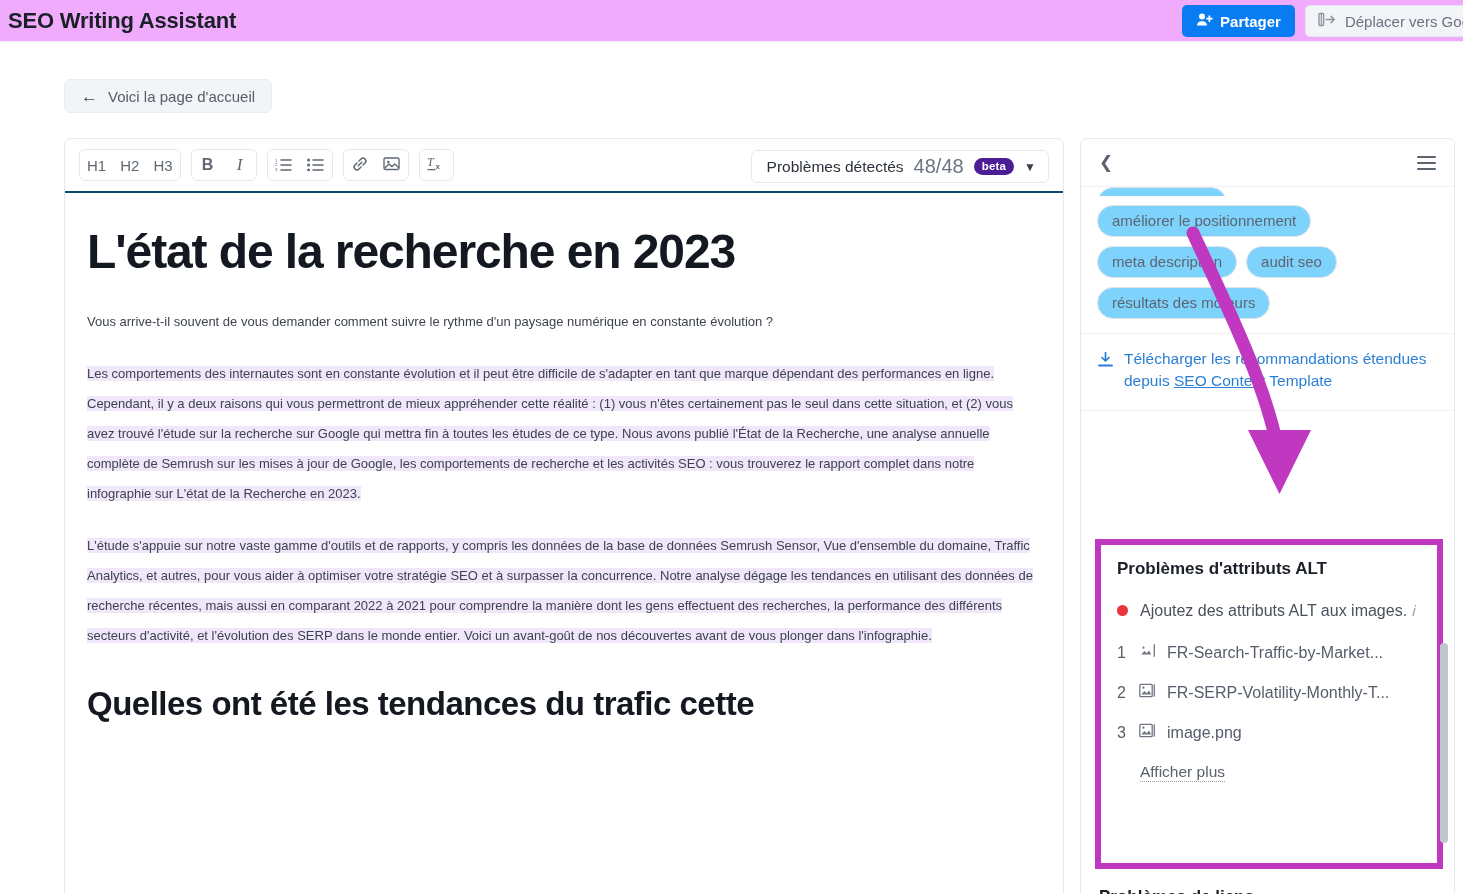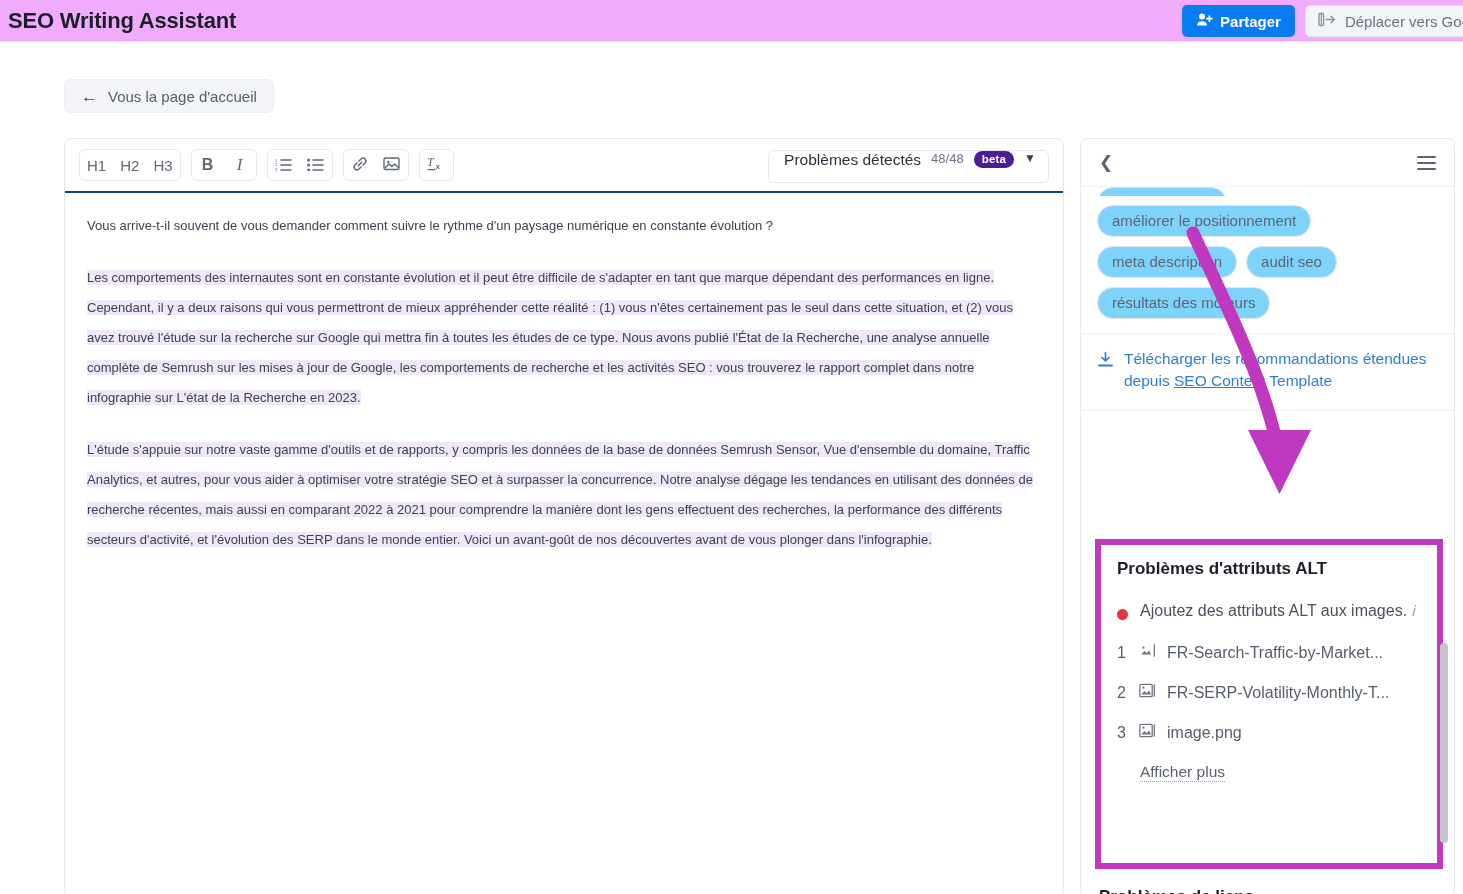--- a/index.html
+++ b/index.html
@@ -93,27 +93,27 @@
     display: flex; align-items: center; justify-content: center;
     min-width: 32px; height: 30px; padding: 0 7px;
     font-size: 15px; color: #606874; cursor: pointer;
     background: transparent; border: none;
     font-family: "Liberation Sans", sans-serif;
   }
   .tbtn b { font-weight: 700; font-size: 16px; }
   .tbtn i { font-style: italic; font-family: "Liberation Serif", serif; font-size: 17px; }
   .issues-pill {
     position: absolute; right: 14px; top: 11px;
-    display: flex; align-items: flex-start; gap: 10px;
+    display: flex; align-items: center; gap: 10px;
     height: 33px; padding: 0 12px 0 15px;
     border: 1px solid #e4e8ee; border-radius: 6px;
     cursor: pointer;
   }
   .issues-label { font-size: 15.5px; color: #2c323c; }
-  .issues-count { font-size: 13px; color: #6c7483; }
+  .issues-count { font-size: 20px; color: #6c7483; }
   .beta-badge {
     background: #4c1d95; color: #fff;
     font-size: 11.5px; font-weight: 700;
     border-radius: 9px; padding: 2px 8px 3px;
     letter-spacing: 0.2px;
   }
   .chev { font-size: 12px; color: #3a414d; }
 
   .doc {
     padding: 18px 22px 0 22px;
@@ -191,21 +191,21 @@
     width: 348px; height: 330px;
     border: 6px solid #bf38bf;
     background: #fff;
     padding: 14px 18px 10px 16px;
   }
   .sec-title {
     font-size: 17px; font-weight: 700; color: #1b1f28;
     margin: 0 0 20px 0;
   }
   .issue-line {
-    display: flex; gap: 12px; align-items: center;
+    display: flex; gap: 12px; align-items: flex-start;
     margin-bottom: 20px;
   }
   .dot-red {
     width: 11px; height: 11px; border-radius: 50%;
     background: #e8353f; flex: 0 0 auto; margin-top: 6px;
   }
   .issue-text { font-size: 16px; line-height: 24px; color: #4a505c; }
   .info-i {
     font-family: "Liberation Serif", serif; font-style: italic;
     font-size: 15px; color: #9aa1ad; margin-left: 4px;
@@ -272,21 +272,21 @@
       </span>
       <span>Déplacer vers Google D</span>
     </button>
   </div>
 </div>
 
 <div class="page">
 
   <button class="back-btn">
     <span class="back-arrow">←</span>
-    <span>Vous la page d'accueil</span>
+    <span>Voici la page d'accueil</span>
   </button>
 
   <div class="editor">
 
     <div class="toolbar">
       <div class="tgroup">
         <button class="tbtn">
           <span>H1</span>
         </button>
         <button class="tbtn">
@@ -362,23 +362,25 @@
 
       <div class="issues-pill">
         <span class="issues-label">Problèmes détectés</span>
         <span class="issues-count">48/48</span>
         <span class="beta-badge">beta</span>
         <span class="chev">▼</span>
       </div>
     </div>
 
     <div class="doc">
+      <h1>L'état de la recherche en 2023</h1>
       <p>Vous arrive-t-il souvent de vous demander comment suivre le rythme d'un paysage numérique en constante évolution ?</p>
       <p class="hl"><span class="seg">Les comportements des internautes sont en constante évolution et il peut être difficile de s'adapter en tant que marque dépendant des performances en ligne. Cependant, il y a deux raisons qui vous permettront de mieux appréhender cette réalité : (1) vous n'êtes certainement pas le seul dans cette situation, et (2) vous avez trouvé l'étude sur la recherche sur Google qui mettra fin à toutes les études de ce type. Nous avons publié l'État de la Recherche, une analyse annuelle complète de Semrush sur les mises à jour de Google, les comportements de recherche et les activités SEO : vous trouverez le rapport complet dans notre infographie sur L'état de la Recherche en 2023.</span></p>
       <p class="hl"><span class="seg">L'étude s'appuie sur notre vaste gamme d'outils et de rapports, y compris les données de la base de données Semrush Sensor, Vue d'ensemble du domaine, Traffic Analytics, et autres, pour vous aider à optimiser votre stratégie SEO et à surpasser la concurrence. Notre analyse dégage les tendances en utilisant des données de recherche récentes, mais aussi en comparant 2022 à 2021 pour comprendre la manière dont les gens effectuent des recherches, la performance des différents secteurs d'activité, et l'évolution des SERP dans le monde entier. Voici un avant-goût de nos découvertes avant de vous plonger dans l'infographie.</span></p>
+      <h2>Quelles ont été les tendances du trafic cette</h2>
     </div>
   </div>
 
   <div class="panel">
     <div class="panel-head">
       <span class="panel-collapse">❮</span>
       <span class="panel-menu">
         <span></span>
           <span></span>
           <span></span>

